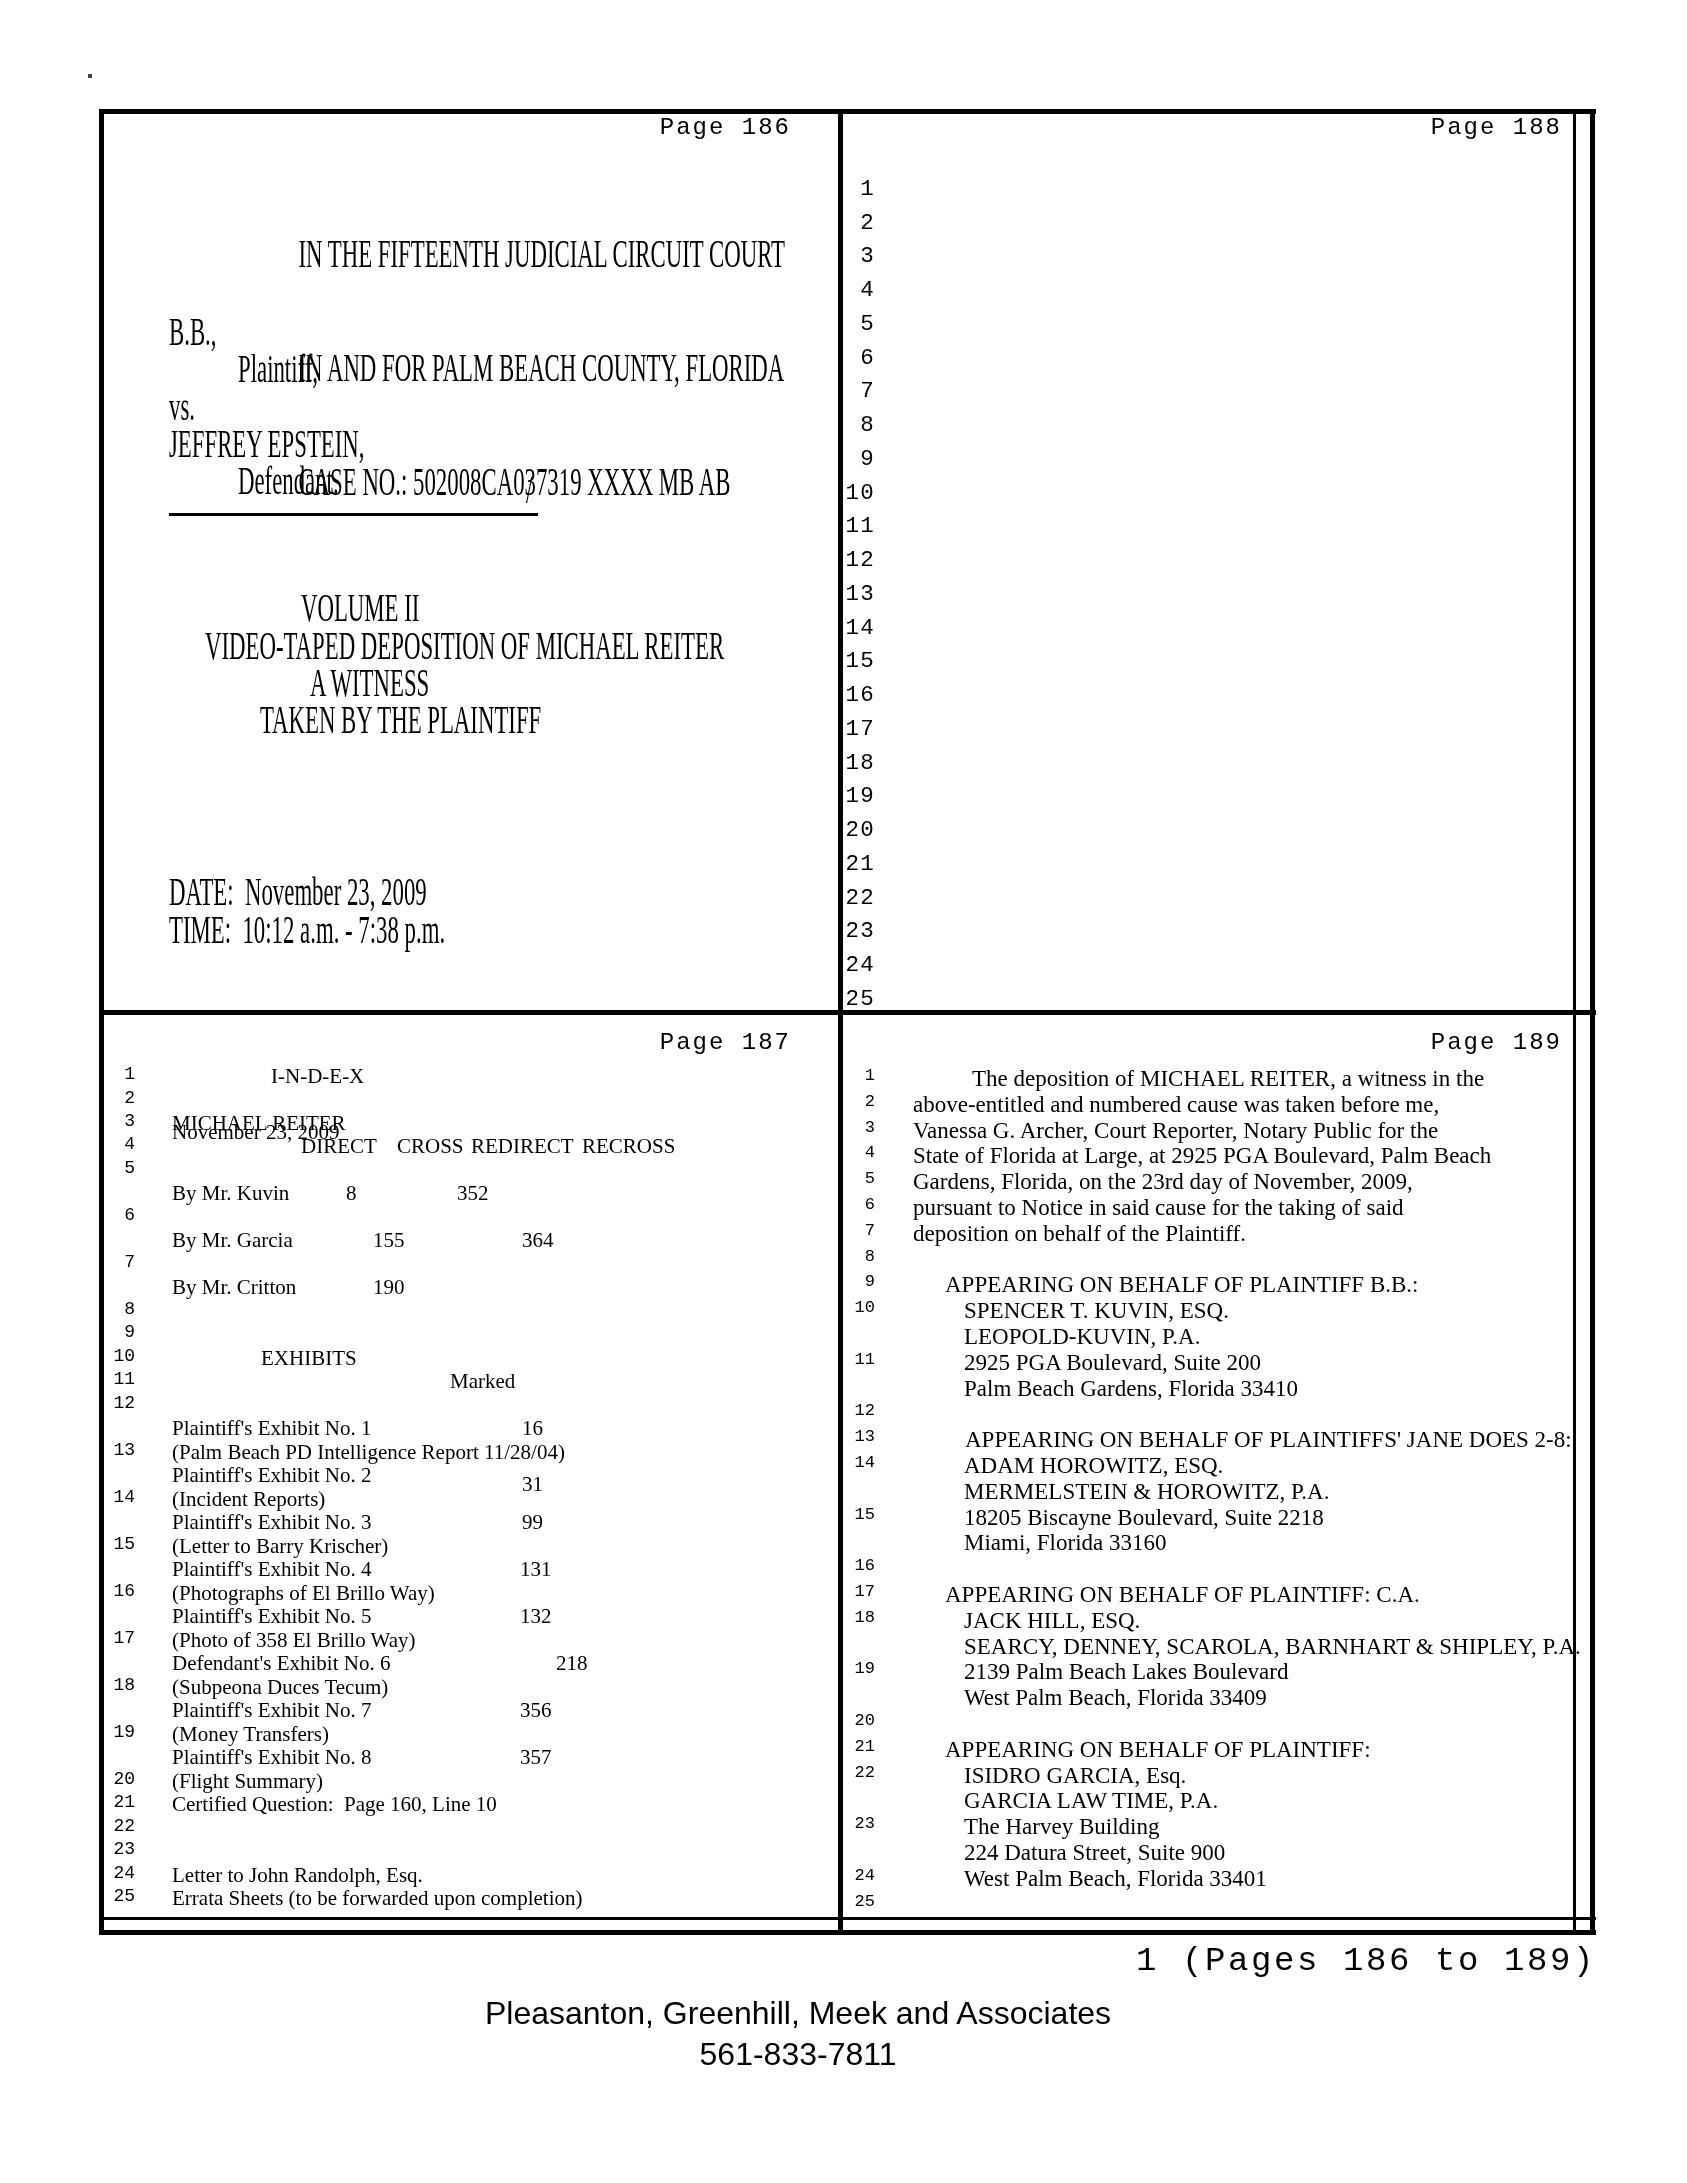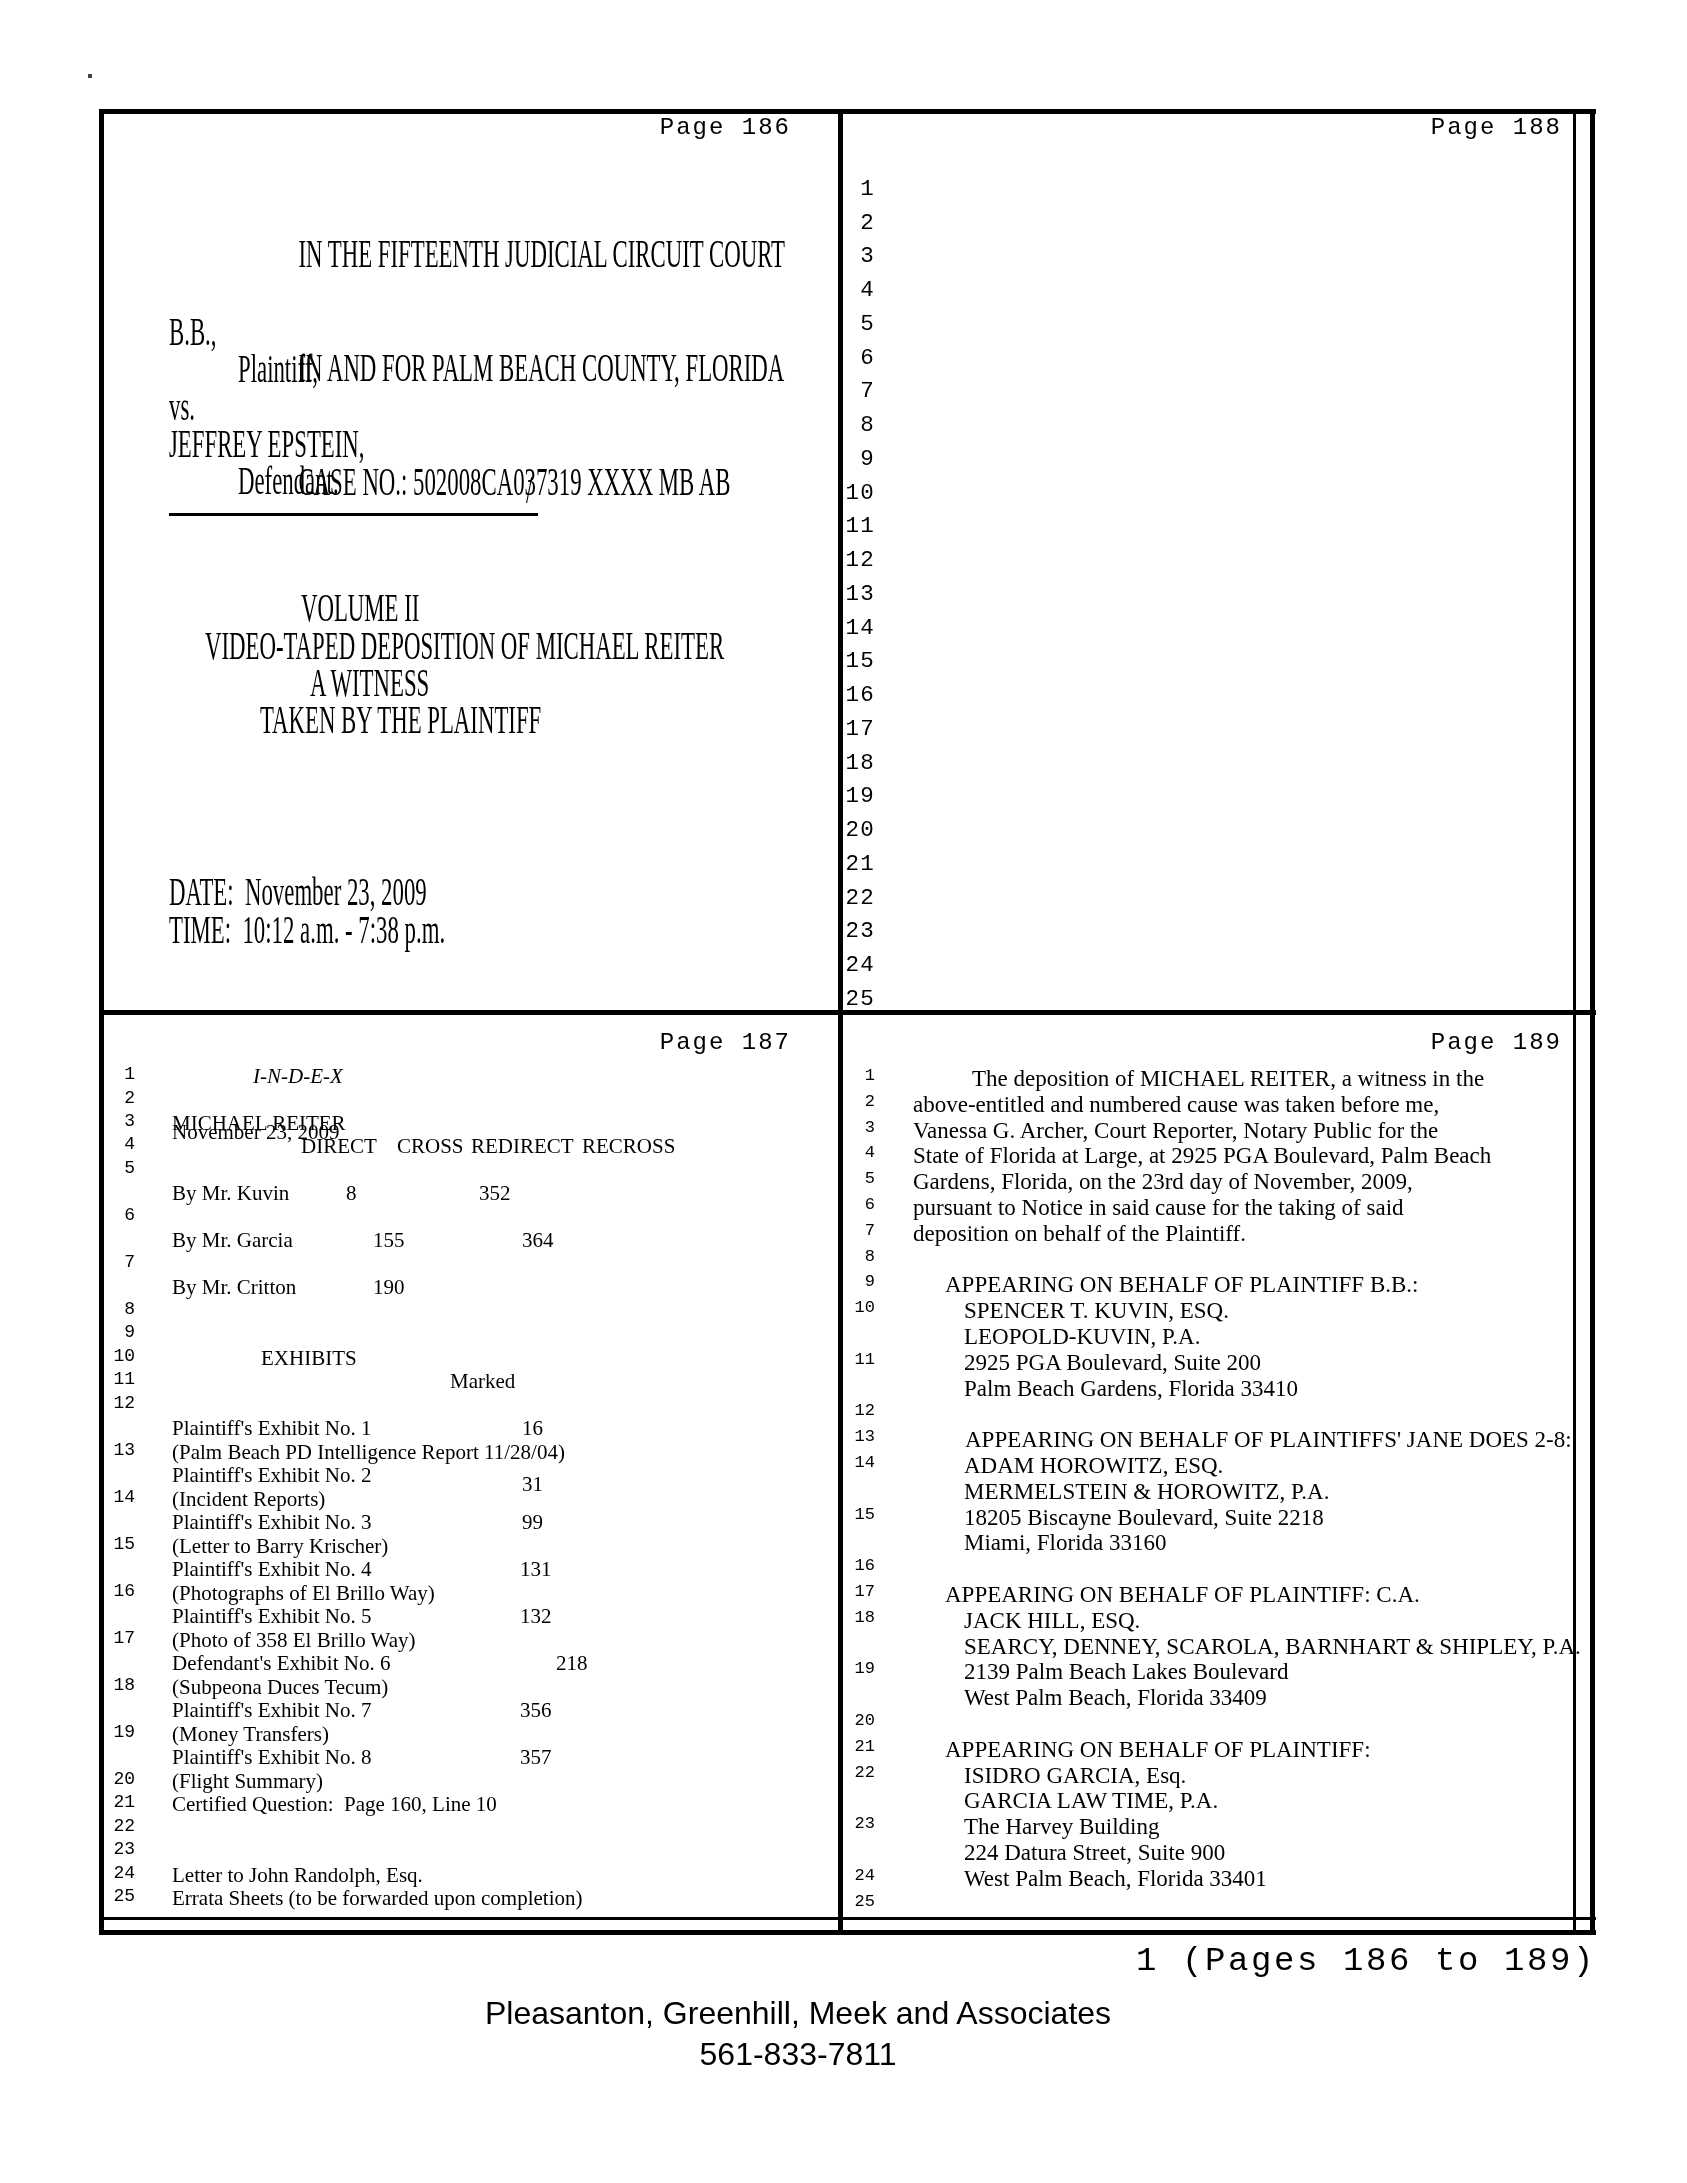--- a/index.html
+++ b/index.html
@@ -96,26 +96,26 @@
     <div class="trow" style="top: 641px;"><span class="lnum">20</span></div>
     <div class="trow" style="top: 675px;"><span class="lnum">21</span></div>
     <div class="trow" style="top: 709px;"><span class="lnum">22</span></div>
     <div class="trow" style="top: 742px;"><span class="lnum">23</span></div>
     <div class="trow" style="top: 776px;"><span class="lnum">24</span></div>
     <div class="trow" style="top: 810px;"><span class="lnum">25</span></div>
   </div>
 
 <div class="hdr" style="left:99px;top:1029px;width:692px;">Page 187</div>
 <div id="p187-rows" class="rows">
-    <div class="trow" style="top: 0px;"><span class="lnum">1</span><span class="ltxt" style="left: 154px; font-style: italic;">I-N-D-E-X</span></div>
+    <div class="trow" style="top: 0px;"><span class="lnum">1</span><span class="ltxt" style="left: 172px;">I-N-D-E-X</span></div>
     <div class="trow" style="top: 23.5px;"><span class="lnum">2</span><span class="ltxt" style="left: 73px; margin-top: 32px;">November 23, 2009</span></div>
     <div class="trow" style="top: 47px;"><span class="lnum">3</span><span class="ltxt" style="left: 73px;">MICHAEL REITER</span></div>
     <div class="trow" style="top: 70px;"><span class="lnum">4</span><span class="lcol" style="left: 202px;">DIRECT</span><span class="lcol" style="left: 298px;">CROSS</span><span class="lcol" style="left: 372px;">REDIRECT</span><span class="lcol" style="left: 483px; text-align: center;">RECROSS</span></div>
     <div class="trow" style="top: 94px;"><span class="lnum">5</span></div>
-    <div class="trow" style="top: 117px;"><span class="lnum"></span><span class="ltxt" style="left: 73px;">By Mr. Kuvin</span><span class="lcol" style="left: 247px;">8</span><span class="lcol" style="left: 380px; text-align: right;">352</span></div>
+    <div class="trow" style="top: 117px;"><span class="lnum"></span><span class="ltxt" style="left: 73px;">By Mr. Kuvin</span><span class="lcol" style="left: 247px;">8</span><span class="lcol" style="left: 358px; text-align: right;">352</span></div>
     <div class="trow" style="top: 141px;"><span class="lnum">6</span></div>
     <div class="trow" style="top: 164px;"><span class="lnum"></span><span class="ltxt" style="left: 73px;">By Mr. Garcia</span><span class="lcol" style="left: 274px;">155</span><span class="lcol" style="left: 423px;">364</span></div>
     <div class="trow" style="top: 188px;"><span class="lnum">7</span></div>
     <div class="trow" style="top: 211px;"><span class="lnum"></span><span class="ltxt" style="left: 73px;">By Mr. Critton</span><span class="lcol" style="left: 274px;">190</span></div>
     <div class="trow" style="top: 235px;"><span class="lnum">8</span></div>
     <div class="trow" style="top: 258px;"><span class="lnum">9</span></div>
     <div class="trow" style="top: 282px;"><span class="lnum">10</span><span class="ltxt" style="left: 162px;">EXHIBITS</span></div>
     <div class="trow" style="top: 305px;"><span class="lnum">11</span><span class="lcol" style="left: 351px;">Marked</span></div>
     <div class="trow" style="top: 329px;"><span class="lnum">12</span></div>
     <div class="trow" style="top: 352px;"><span class="lnum"></span><span class="ltxt" style="left: 73px;">Plaintiff's Exhibit No. 1</span><span class="lcol" style="left: 423px;">16</span></div>

